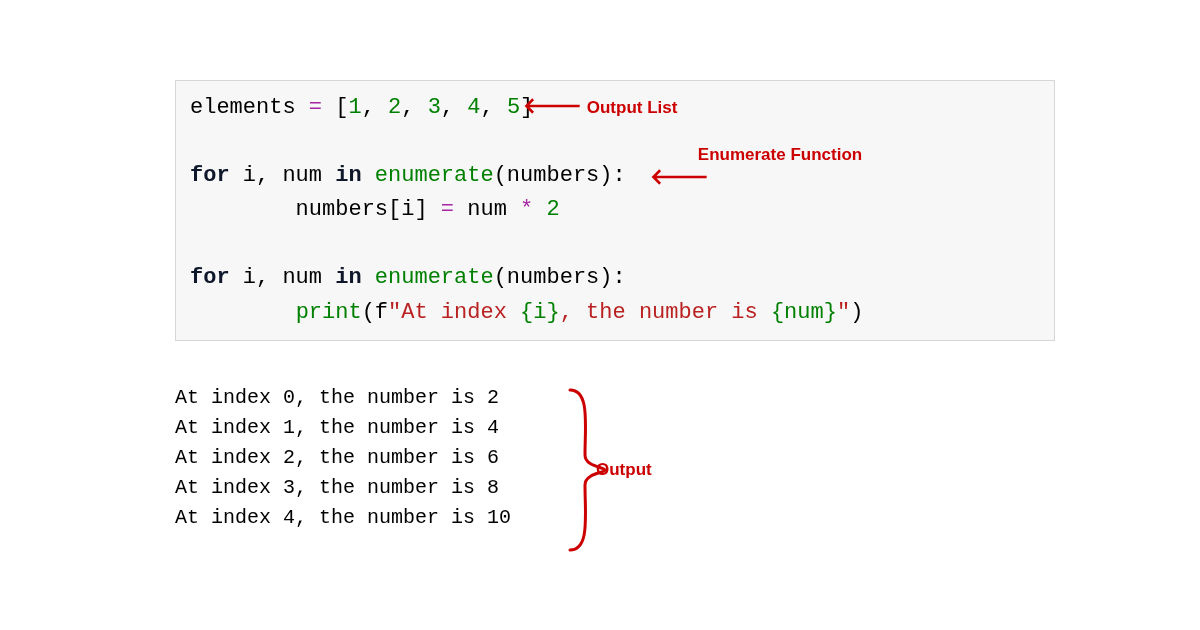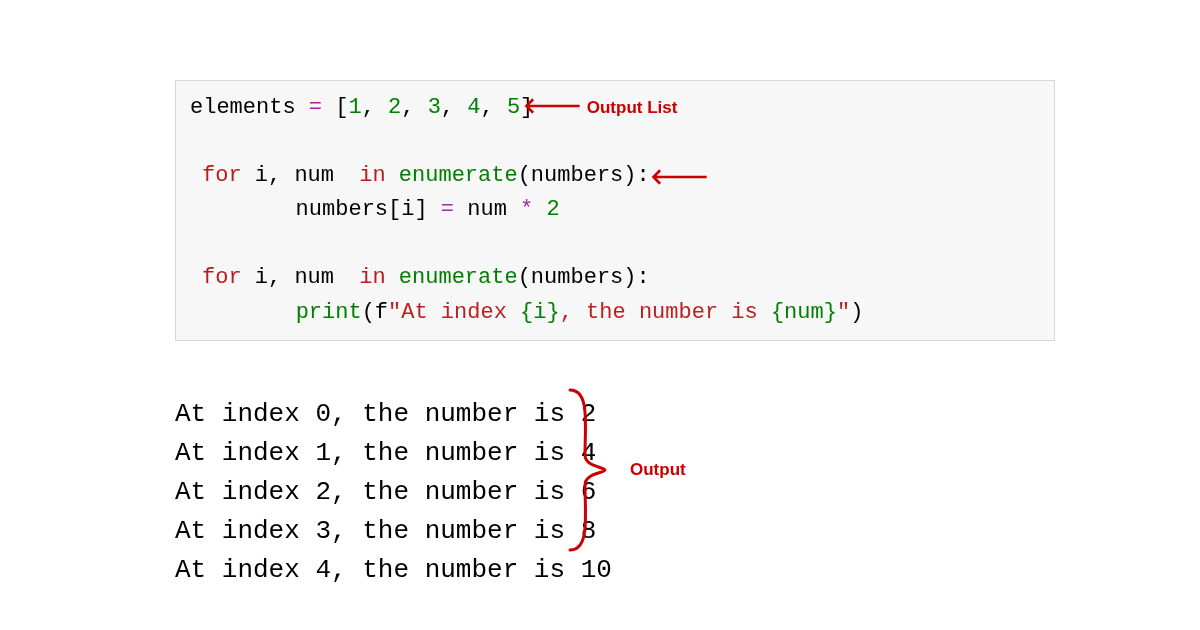--- a/index.html
+++ b/index.html
@@ -21,28 +21,28 @@
     border-left: 1px solid #d7d7d7;
     padding: 10px 14px 10px 14px;
     font-size: 22px;
     line-height: 1.55;
     white-space: pre;
     color: #000;
   }
   .output-block {
     position: absolute;
     left: 175px;
-    top: 395px;
-    font-size: 26px;
+    top: 383px;
+    font-size: 20px;
     line-height: 1.5;
     white-space: pre;
     font-family: "Consolas", "Courier New", monospace;
     color: #000;
   }
-  .k-green   { color: #b91c1c; font-weight: normal; margin-left: 12px; }   
+  .k-green   { color: #0f172a; font-weight: bold; }   
   .k-op      { color: #a626a4; }                      
   .k-num     { color: #008000; }                      
   .k-func    { color: #008000; margin-top: 45px; }                      
   .k-str     { color: #ba2121; }                      
   .k-braces  { color: #008000; }                      
   .annotation {
     position: absolute;
     color: #cc0000;
     font-family: "Arial", "Helvetica", sans-serif;
     font-weight: bold;
@@ -79,20 +79,21 @@
 
 <div class="annotation" style="left:523px; top:93px;">
   <span class="arrow-left">🡐</span>
   <span>Output List</span>
 </div>
 
 <div class="annotation" style="left:650px; top:164px;">
   <span class="arrow-left">🡐</span>
 </div>
 <div class="annotation" style="left:690px; top:145px; text-align:center; width:180px;">
+  <div>Enumerate Function</div>
 </div>
 
 <svg class="brace-svg" style="left:560px; top:385px;" width="60" height="170">
   <path d="M10,5 C30,5 25,40 25,70 C25,82 45,82 45,85 C45,88 25,88 25,100 C25,130 30,165 10,165" stroke="#cc0000" stroke-width="3" fill="none" stroke-linecap="round"></path>
 </svg>
-<div class="annotation" style="left:630px; top:460px;">
+<div class="annotation" style="left:596px; top:460px;">
   <span>Output</span>
 </div>
 
 </body></html>

